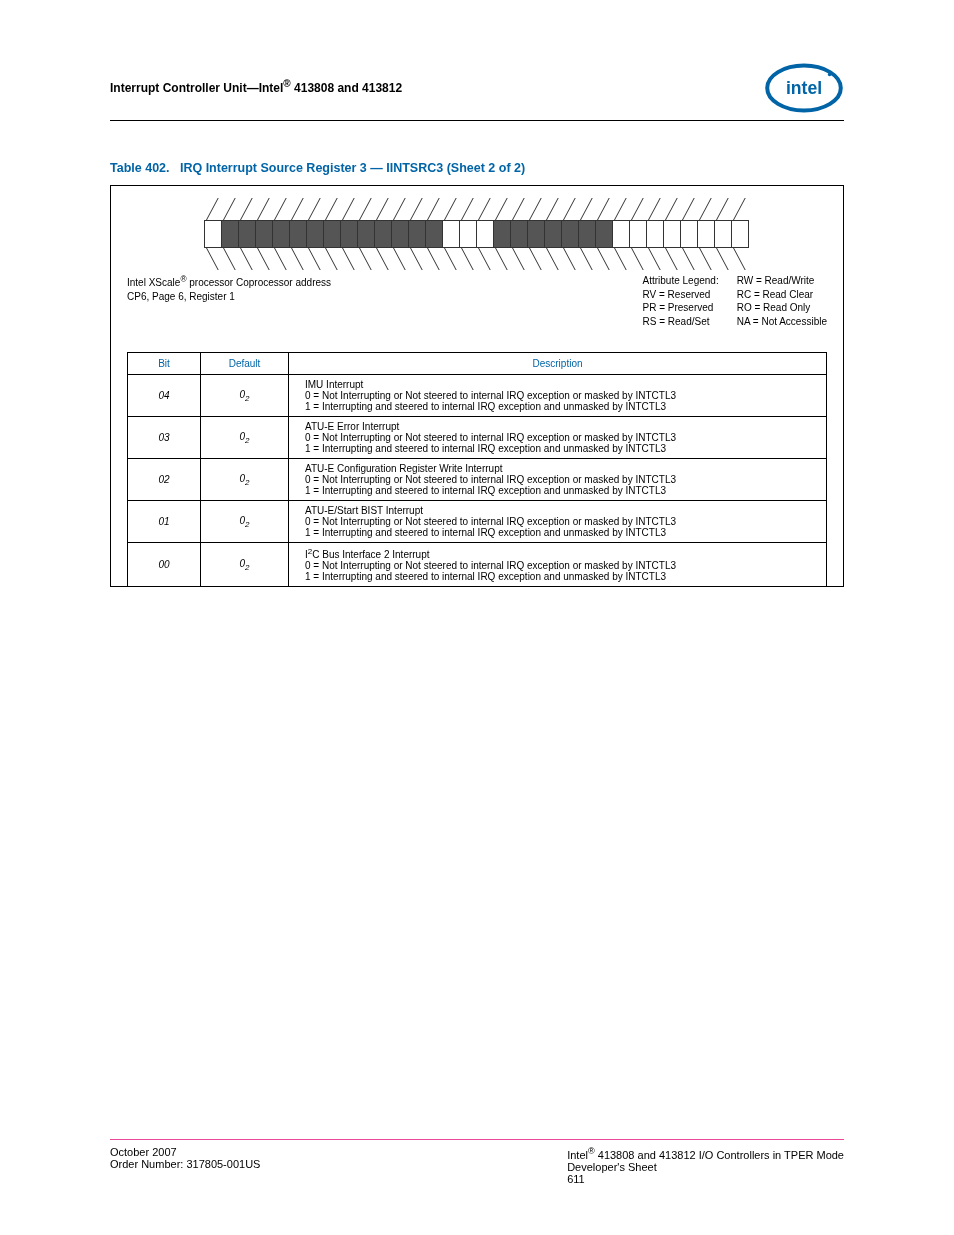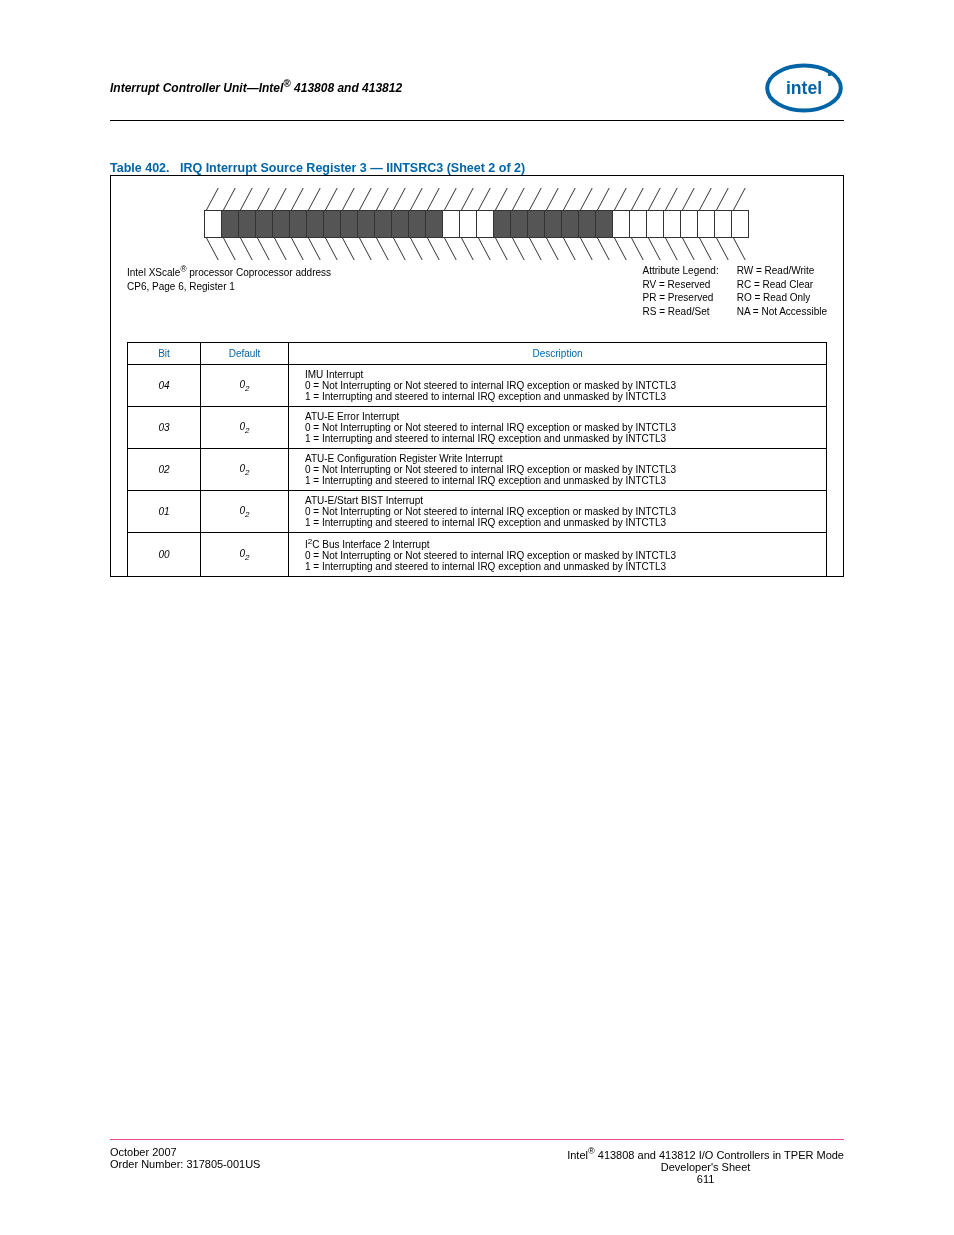--- a/index.html
+++ b/index.html
@@ -17,33 +17,33 @@
   }
   .header {
     display: flex;
     justify-content: space-between;
     align-items: flex-start;
     border-bottom: 1px solid #000;
     padding-bottom: 4px;
     margin-bottom: 40px;
   }
   .header-title {
-    font-style: italic;
     font-weight: bold;
     font-size: 12px;
     padding-top: 18px;
   }
   .intel-logo {
     width: 80px;
     height: 56px;
   }
   .table-caption {
     color: #0164a6;
     font-weight: bold;
     font-size: 12.5px;
+    margin-bottom: 10px;
   }
   .outer-box {
     border: 1.5px solid #000;
     padding: 12px 16px 0 16px;
   }
   .register-diagram {
     display: flex;
     flex-direction: column;
     align-items: center;
     margin-bottom: 14px;
@@ -133,21 +133,21 @@
   .footer {
     position: absolute;
     left: 110px; right: 110px;
     bottom: 50px;
     display: flex;
     justify-content: space-between;
     font-size: 11px;
     border-top: 1px solid #ec4899;
     padding-top: 6px;
   }
-  .footer .right { text-align: center; }
+  .footer .right { text-align: left; }
 </style>
 </head>
 <body>
 
 <div class="page">
 
   <div class="header">
     <div class="header-title">
       <span>Interrupt Controller Unit—Intel</span><sup>®</sup><span> 413808 and 413812</span>
     </div>

